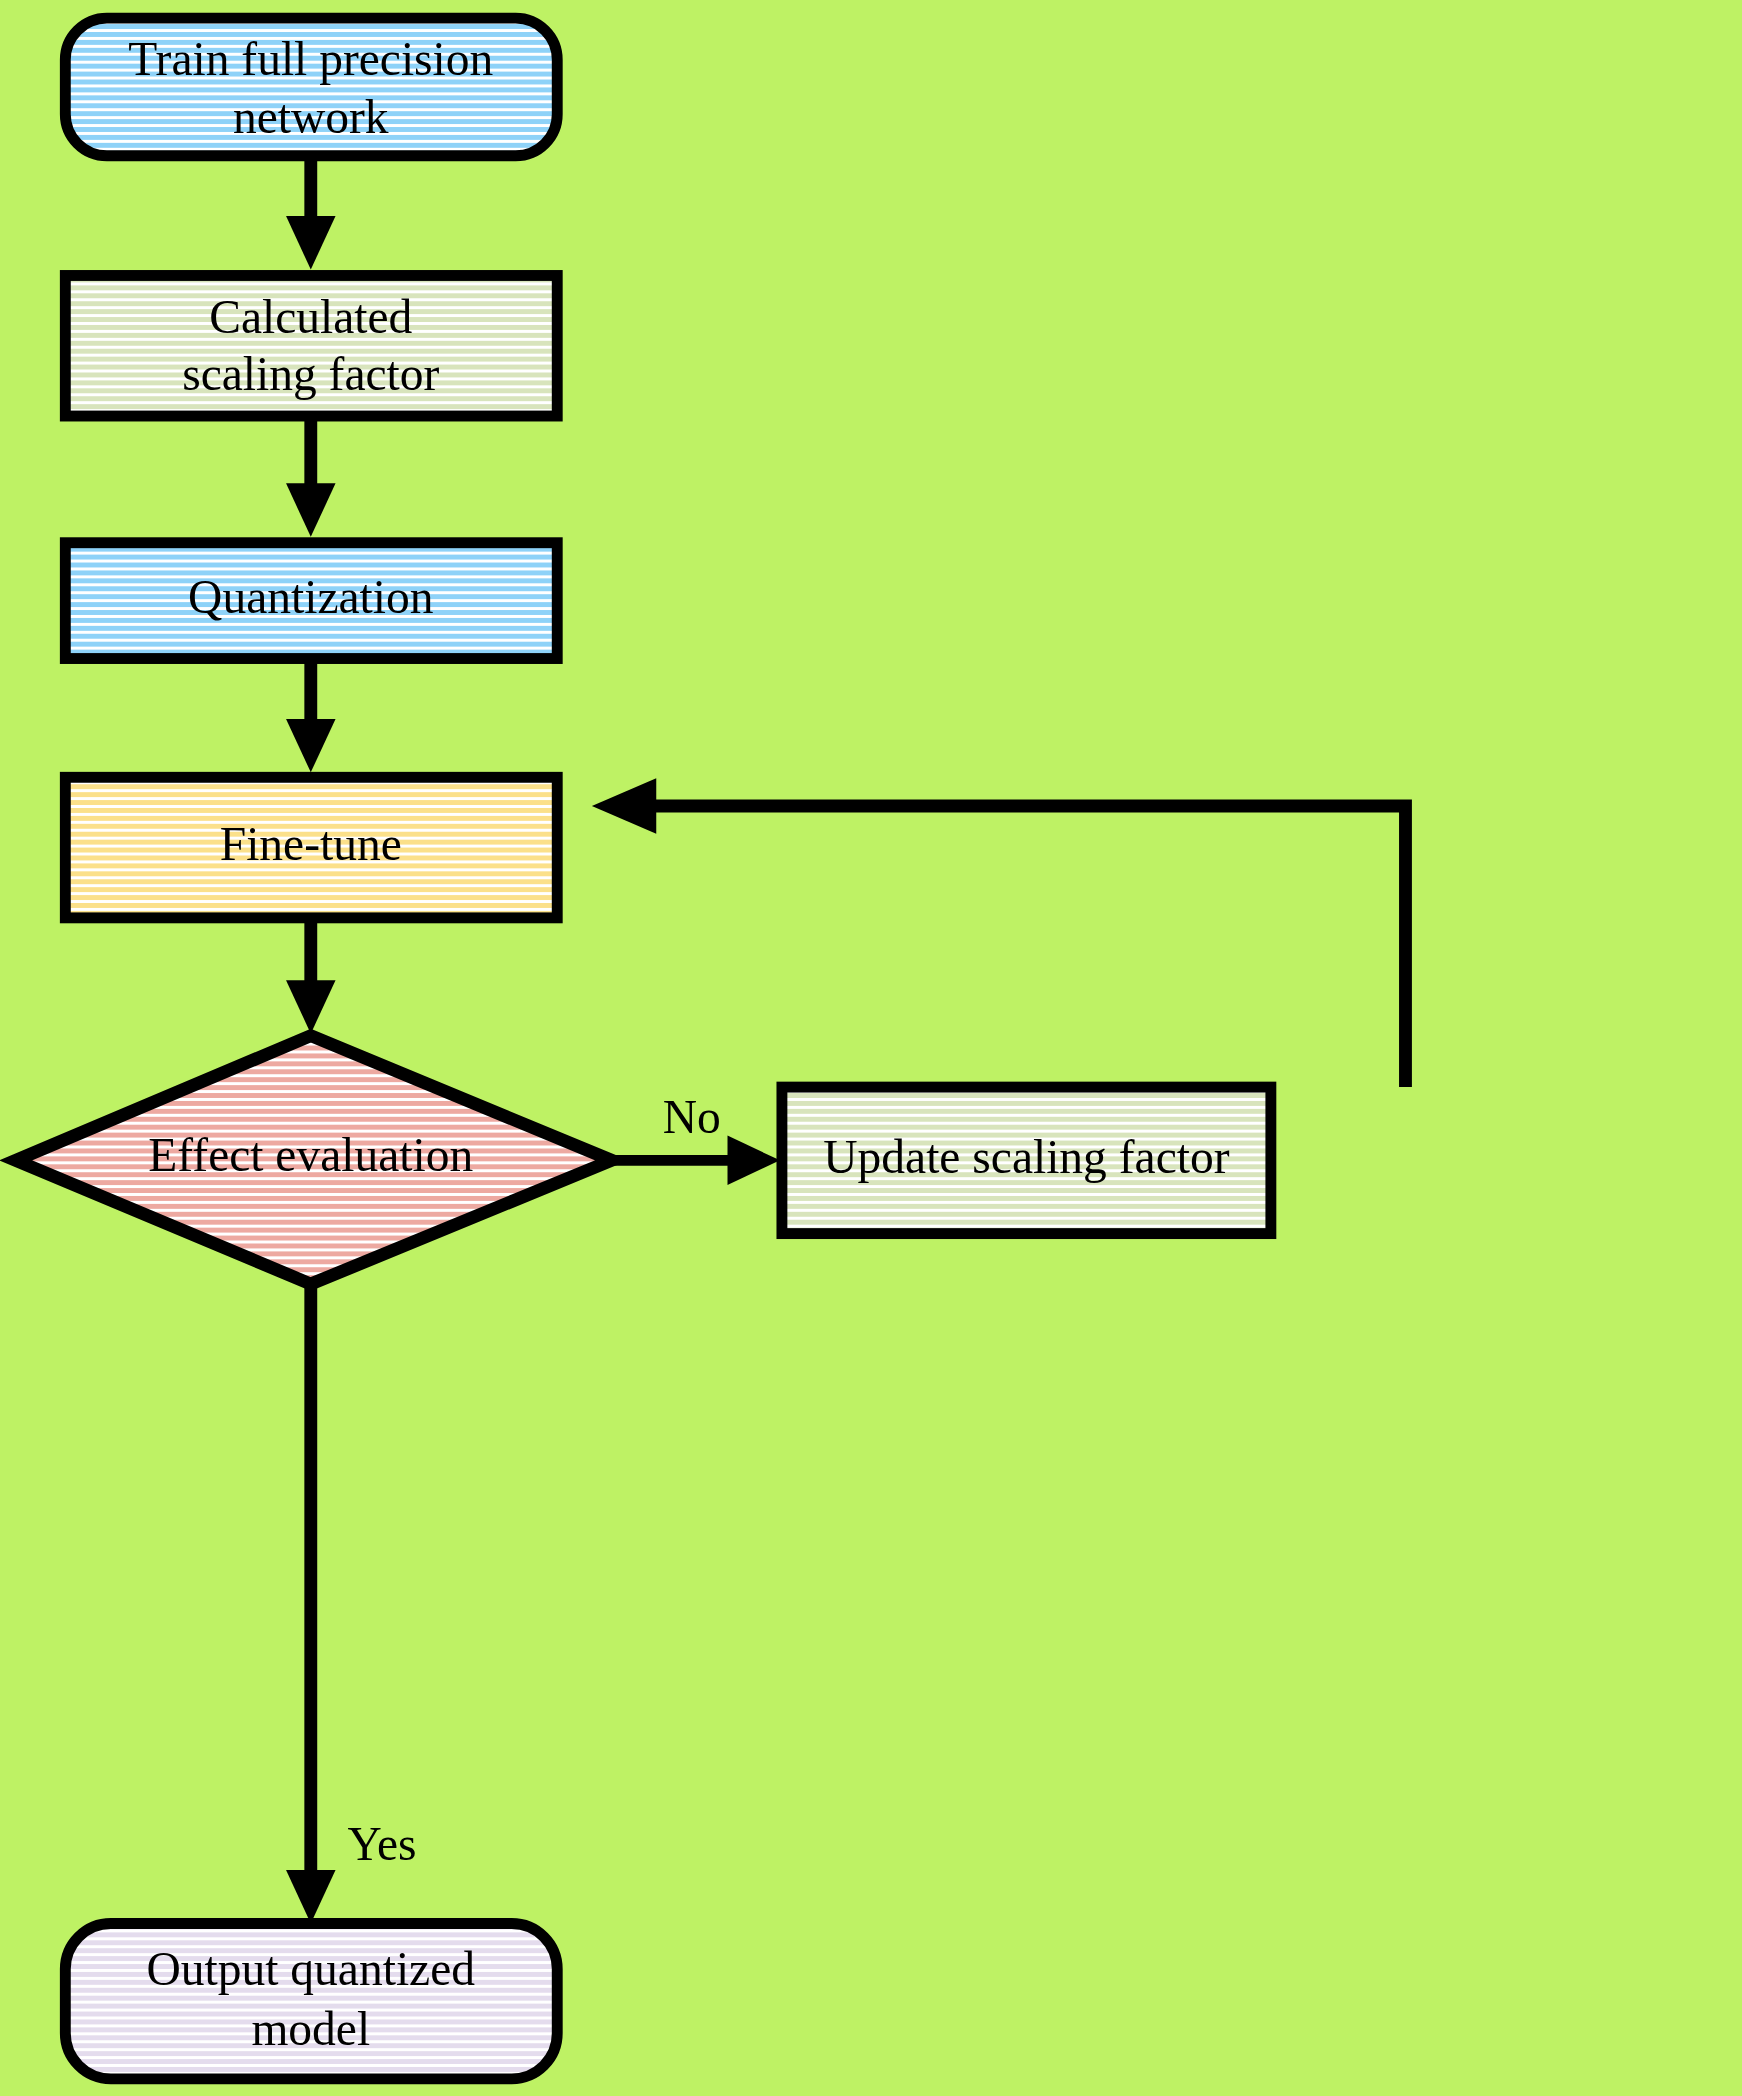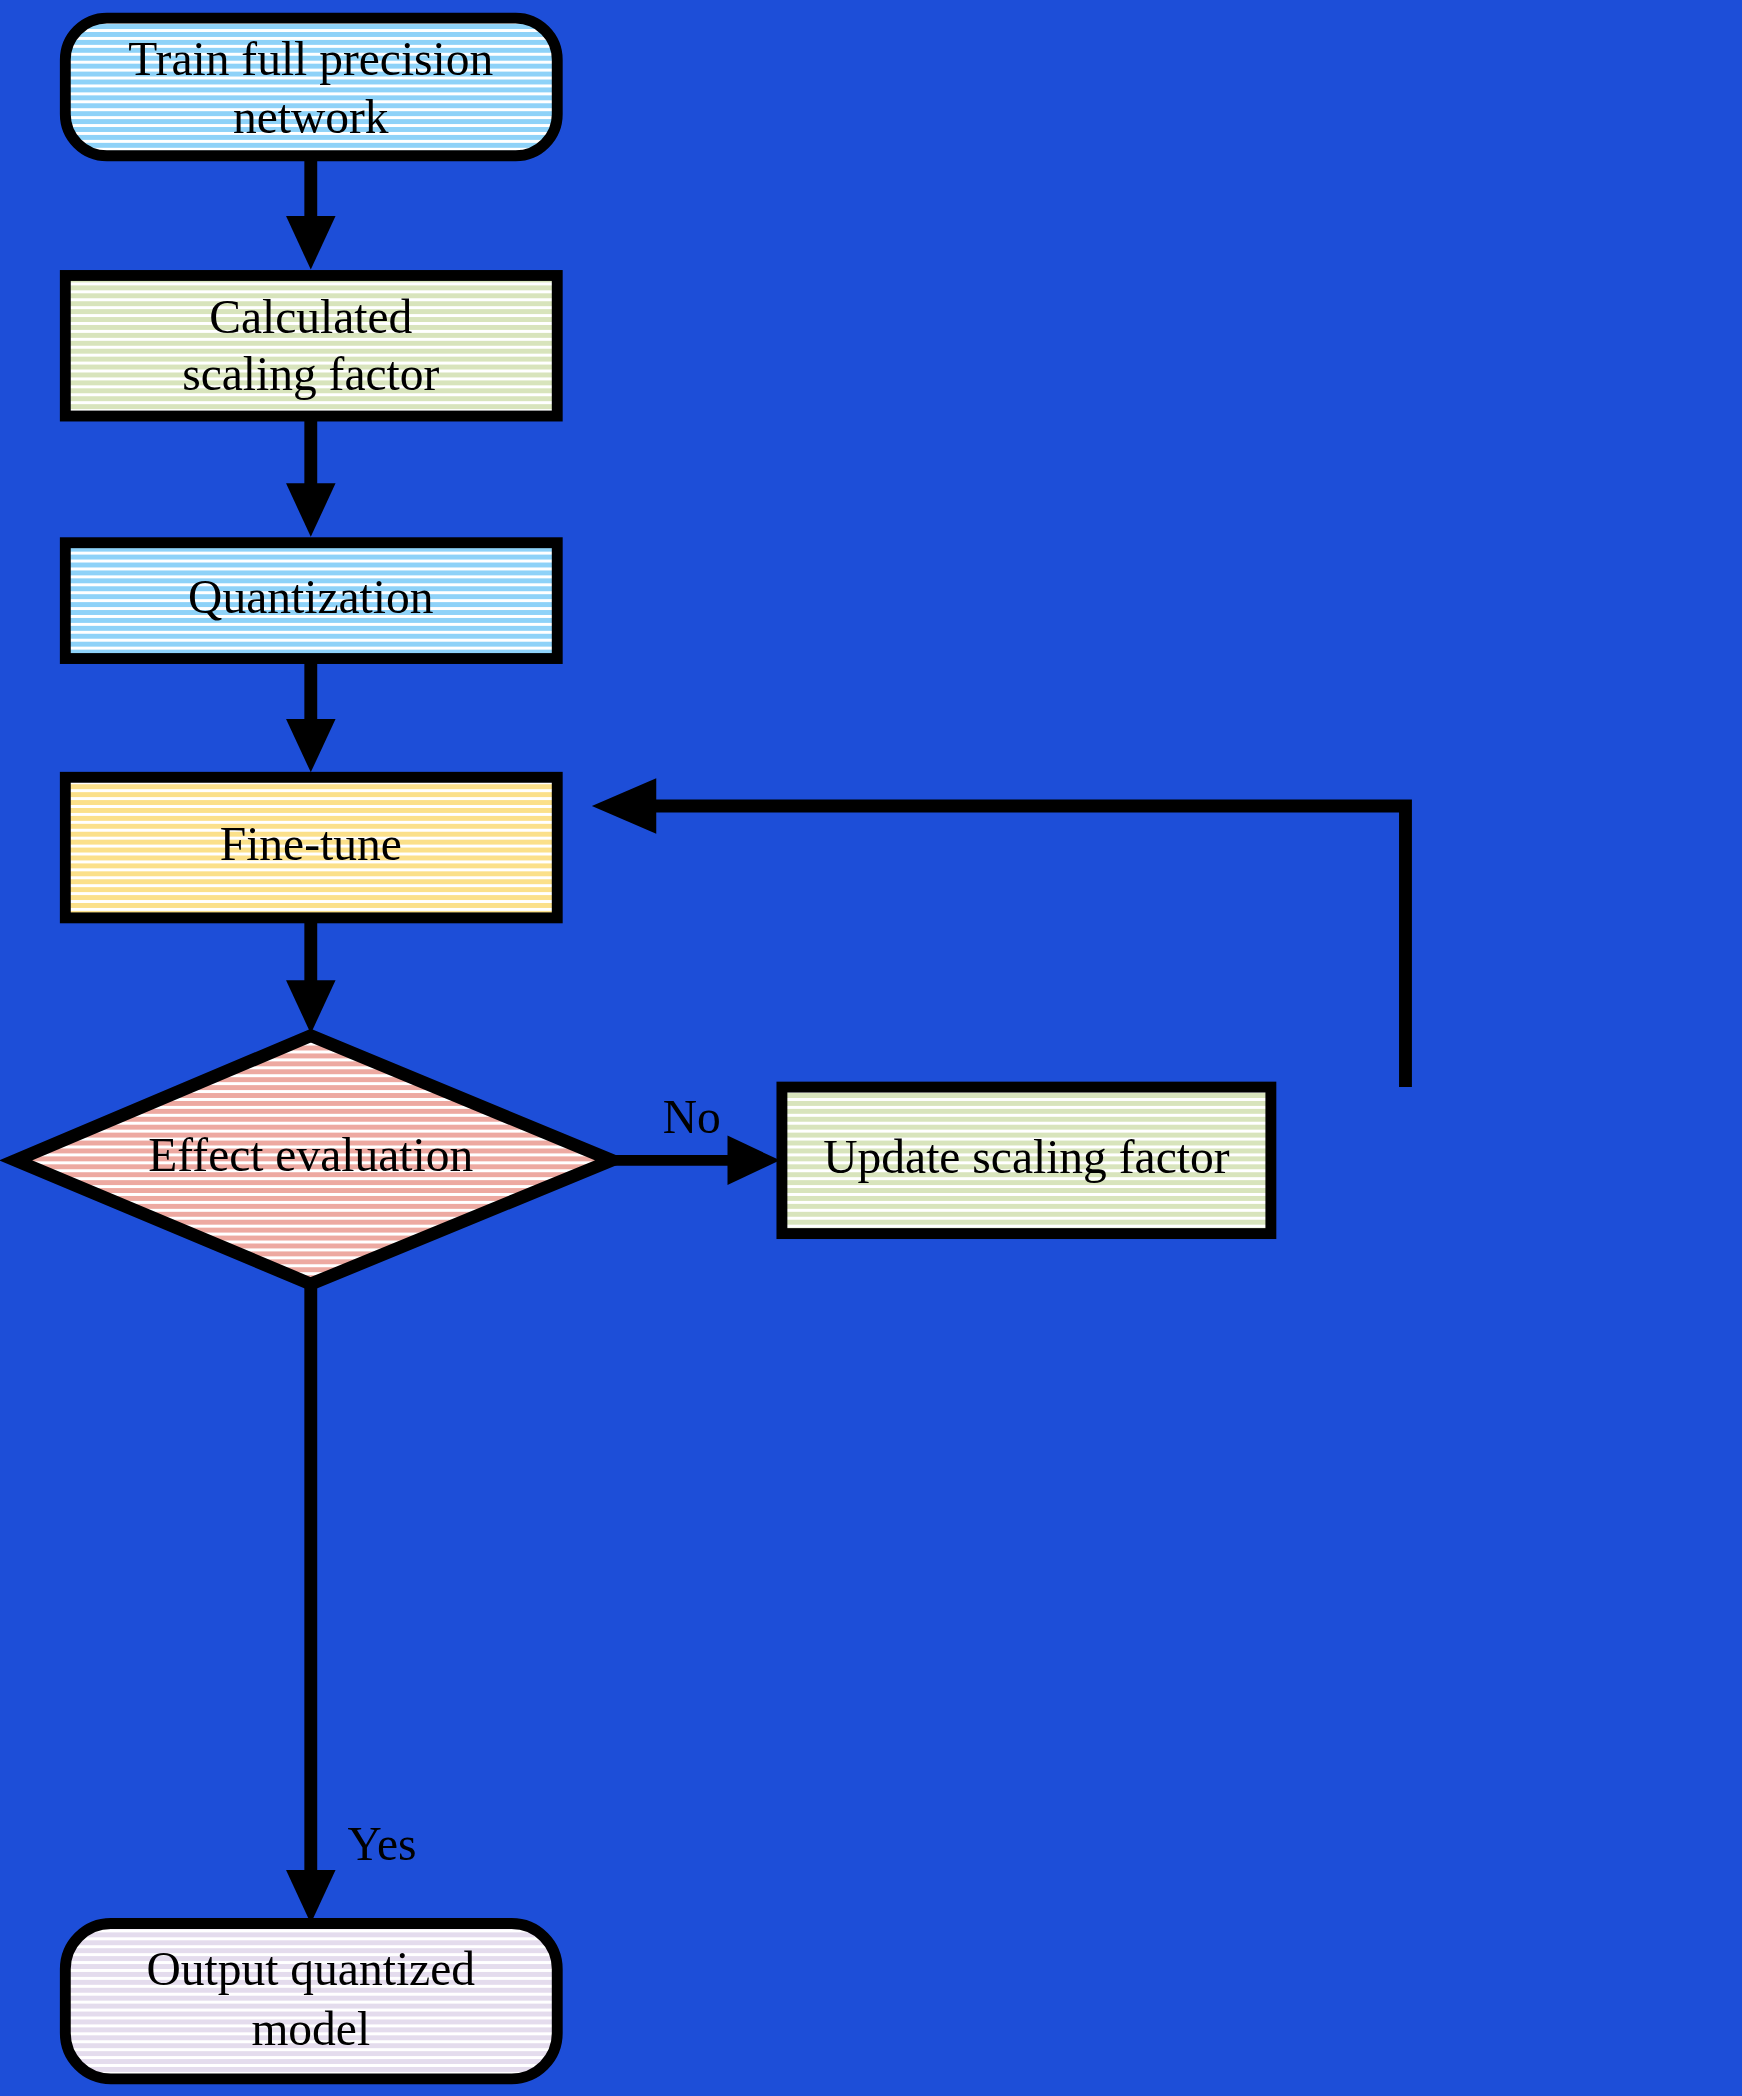--- a/index.html
+++ b/index.html
@@ -4,21 +4,21 @@
 <style>
   html, body {
     margin: 0;
     padding: 0;
     background: #ffffff;
   }
   #stage {
     position: relative;
     width: 1742px;
     height: 2097px;
-    background: #1d4ed8;
+    background: #bef264;
     overflow: hidden;
     font-family: "Liberation Serif", "DejaVu Serif", serif;
   }
   svg#flow {
     position: absolute;
     left: 0;
     top: 0;
     width: 1742px;
     height: 2097px;
   }

